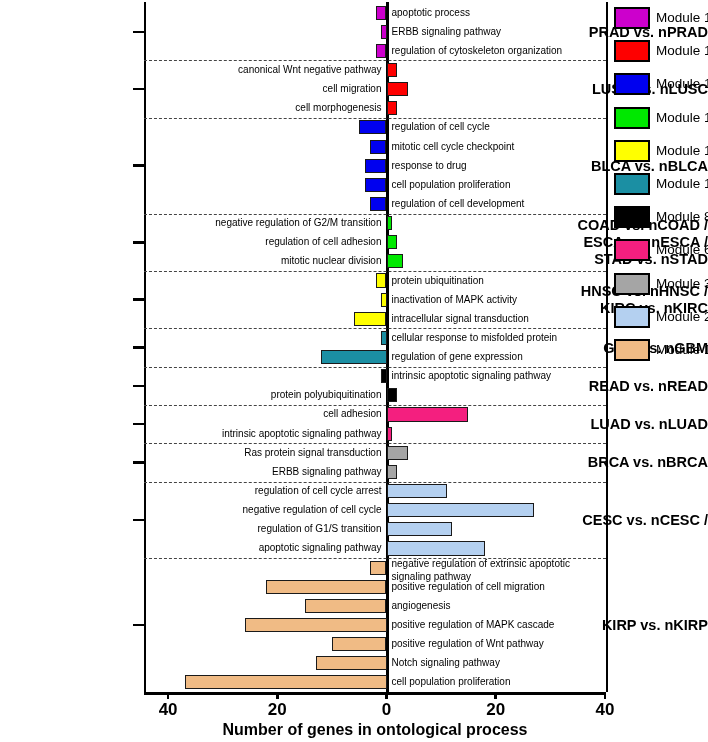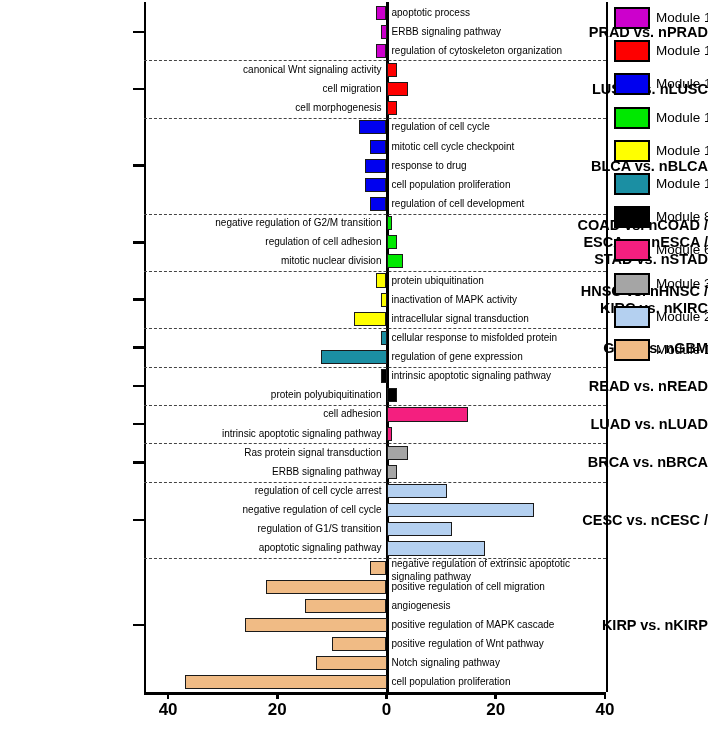--- a/index.html
+++ b/index.html
@@ -140,21 +140,21 @@
       <div class="grp-tick" style="top: 623.8px;"></div>
     </div>
   <div id="bars-layer">
       <div class="bar" style="left: 375.6px; top: 5.5px; width: 10.9px; height: 14.2px; background: rgb(204, 0, 204);"></div>
       <div class="bar-label right" style="left: 391.5px; top: 12.5694px;">apoptotic process</div>
       <div class="bar" style="left: 381px; top: 24.6px; width: 5.5px; height: 14.2px; background: rgb(204, 0, 204);"></div>
       <div class="bar-label right" style="left: 391.5px; top: 31.7083px;">ERBB signaling pathway</div>
       <div class="bar" style="left: 375.6px; top: 43.8px; width: 10.9px; height: 14.2px; background: rgb(204, 0, 204);"></div>
       <div class="bar-label right" style="left: 391.5px; top: 50.8472px;">regulation of cytoskeleton organization</div>
       <div class="bar" style="left: 386.5px; top: 62.9px; width: 10.9px; height: 14.2px; background: rgb(254, 0, 0);"></div>
-      <div class="bar-label left" style="right: 326.5px; top: 69.9861px;">canonical Wnt signaling activity</div>
+      <div class="bar-label left" style="right: 326.5px; top: 69.9861px;">canonical Wnt negative pathway</div>
       <div class="bar" style="left: 386.5px; top: 82px; width: 21.8px; height: 14.2px; background: rgb(254, 0, 0);"></div>
       <div class="bar-label left" style="right: 326.5px; top: 89.125px;">cell migration</div>
       <div class="bar" style="left: 386.5px; top: 101.2px; width: 10.9px; height: 14.2px; background: rgb(254, 0, 0);"></div>
       <div class="bar-label left" style="right: 326.5px; top: 108.264px;">cell morphogenesis</div>
       <div class="bar" style="left: 359.2px; top: 120.3px; width: 27.3px; height: 14.2px; background: rgb(0, 0, 239);"></div>
       <div class="bar-label right" style="left: 391.5px; top: 127.403px;">regulation of cell cycle</div>
       <div class="bar" style="left: 370.1px; top: 139.5px; width: 16.4px; height: 14.2px; background: rgb(0, 0, 239);"></div>
       <div class="bar-label right" style="left: 391.5px; top: 146.542px;">mitotic cell cycle checkpoint</div>
       <div class="bar" style="left: 364.7px; top: 158.6px; width: 21.8px; height: 14.2px; background: rgb(0, 0, 239);"></div>
       <div class="bar-label right" style="left: 391.5px; top: 165.681px;">response to drug</div>
@@ -219,20 +219,21 @@
       <div class="tick" style="left: 276.1px;"></div>
       <div class="ticklabel" style="left: 247.3px;">20</div>
       <div class="tick" style="left: 385.3px;"></div>
       <div class="ticklabel" style="left: 356.5px;">0</div>
       <div class="tick" style="left: 494.4px;"></div>
       <div class="ticklabel" style="left: 465.7px;">20</div>
       <div class="tick" style="left: 603.6px;"></div>
       <div class="ticklabel" style="left: 574.9px;">40</div>
     </div>
 
+  <div class="xaxis-title">Number of genes in ontological process</div>
 
   <div class="legend" id="legend">
       <div class="legend-row">
         <div class="legend-swatch" style="background: rgb(204, 0, 204);"></div>
         <div class="legend-text">Module 18</div>
       </div>
       <div class="legend-row">
         <div class="legend-swatch" style="background: rgb(254, 0, 0);"></div>
         <div class="legend-text">Module 15</div>
       </div>

